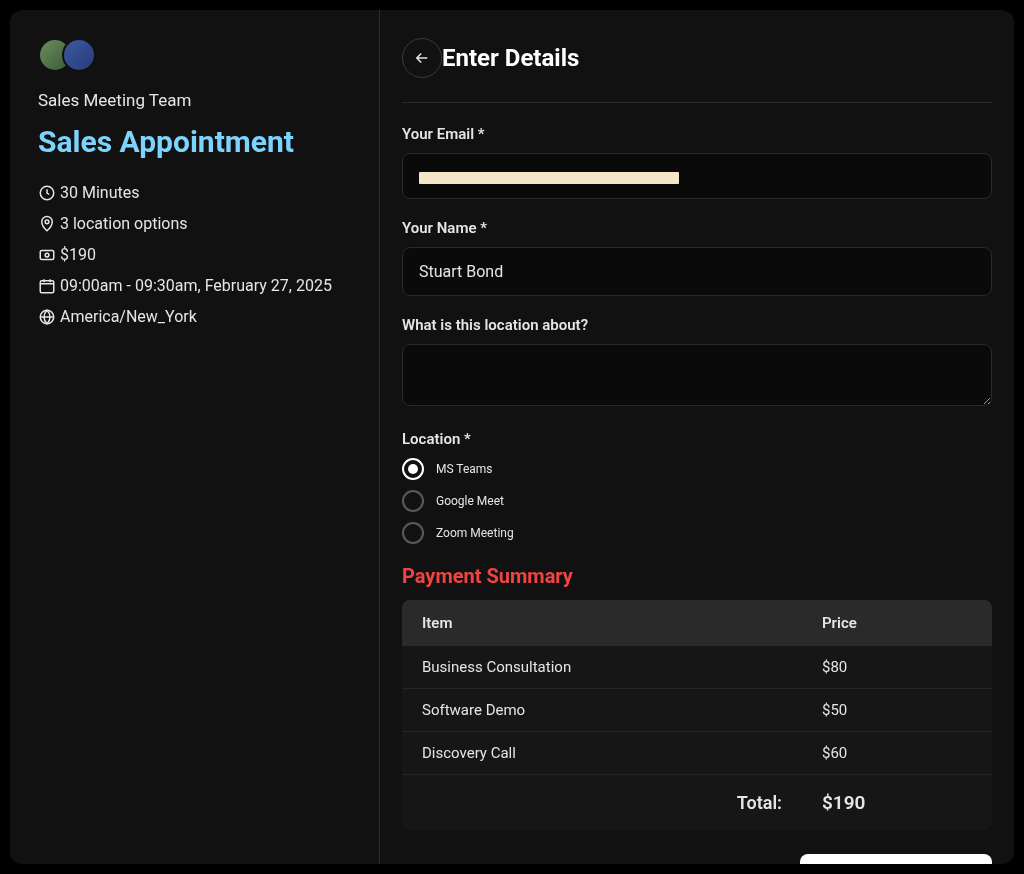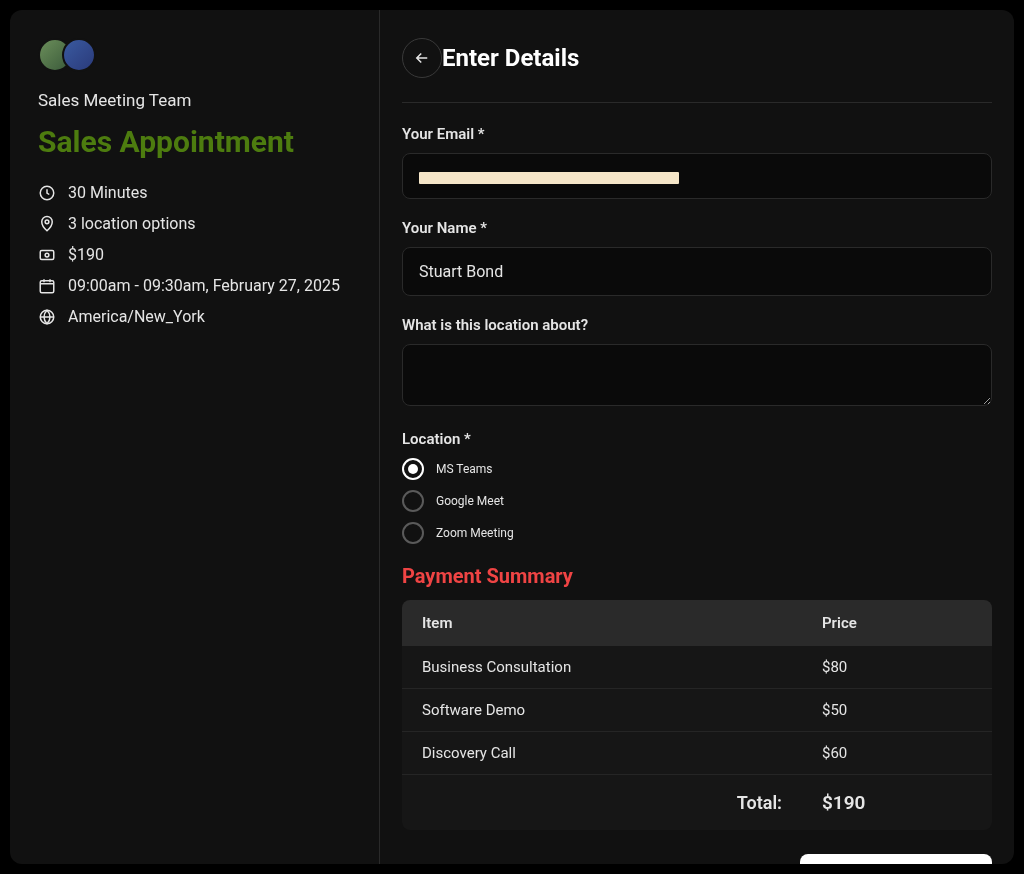--- a/index.html
+++ b/index.html
@@ -40,27 +40,27 @@
       background: linear-gradient(135deg,#3a5aa0,#2a3a7a);
     }
     .team-name {
       font-size: 17px;
       color: #e5e5e5;
       margin-bottom: 14px;
     }
     .appointment-title {
       font-size: 30px;
       font-weight: 700;
-      color: #4d7c0f;
+      color: #7dd3fc;
       margin-bottom: 24px;
     }
     .info-row {
       display: flex;
       align-items: center;
-      gap: 12px;
+      gap: 4px;
       margin-bottom: 12px;
       font-size: 16px;
       color: #e5e5e5;
     }
     .info-row svg { flex-shrink: 0; }
 
     .main {
       flex: 1;
       padding: 28px 22px 28px 22px;
       overflow-y: auto;

